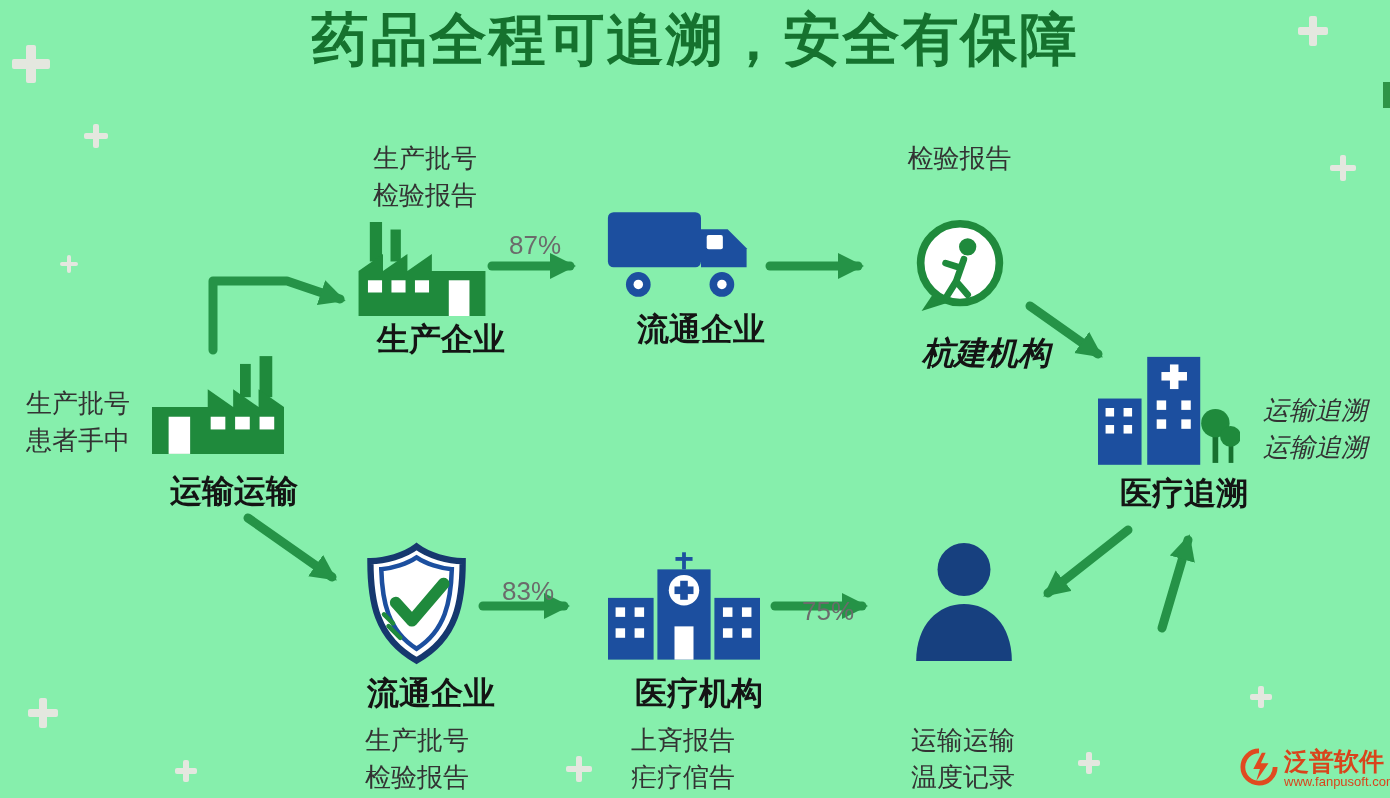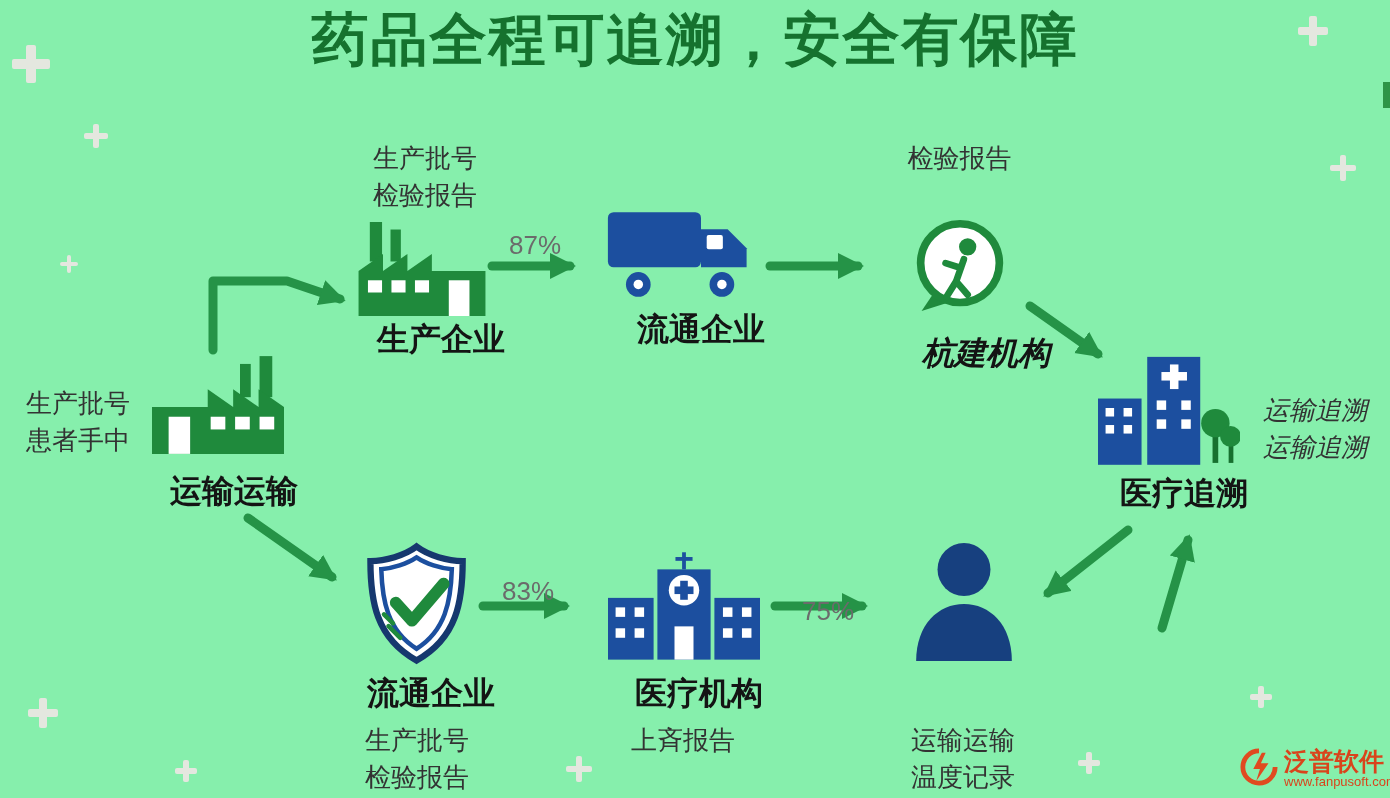--- a/index.html
+++ b/index.html
@@ -212,20 +212,21 @@
       <rect x="52" y="20" width="56" height="95" class="f-b"></rect>
       <circle cx="80" cy="42" r="16" fill="#fff"></circle>
       <rect x="76" y="32" width="8" height="20" class="f-b"></rect>
       <rect x="70" y="38" width="20" height="8" class="f-b"></rect>
       <rect x="70" y="80" width="20" height="35" fill="#fff"></rect>
     </svg>
   </div>
   <div class="label" style="left:603px;top:672px;width:160px;">医疗机构</div>
   <div class="note" style="left:603px;top:722px;width:160px;">
     <div>上斉报告</div>
+    <div>疟疗倌告</div>
   </div>
 
   <div class="icon" style="left:908px;top:538px;width:112px;height:124px;">
     <svg viewBox="0 0 110 120">
       <circle cx="55" cy="30" r="26" class="f-db"></circle>
       <path d="M8 120 C8 84 30 64 55 64 C80 64 102 84 102 120 Z" class="f-db"></path>
     </svg>
   </div>
   <div class="note" style="left:883px;top:722px;width:160px;">
     <div>运输运输</div>

